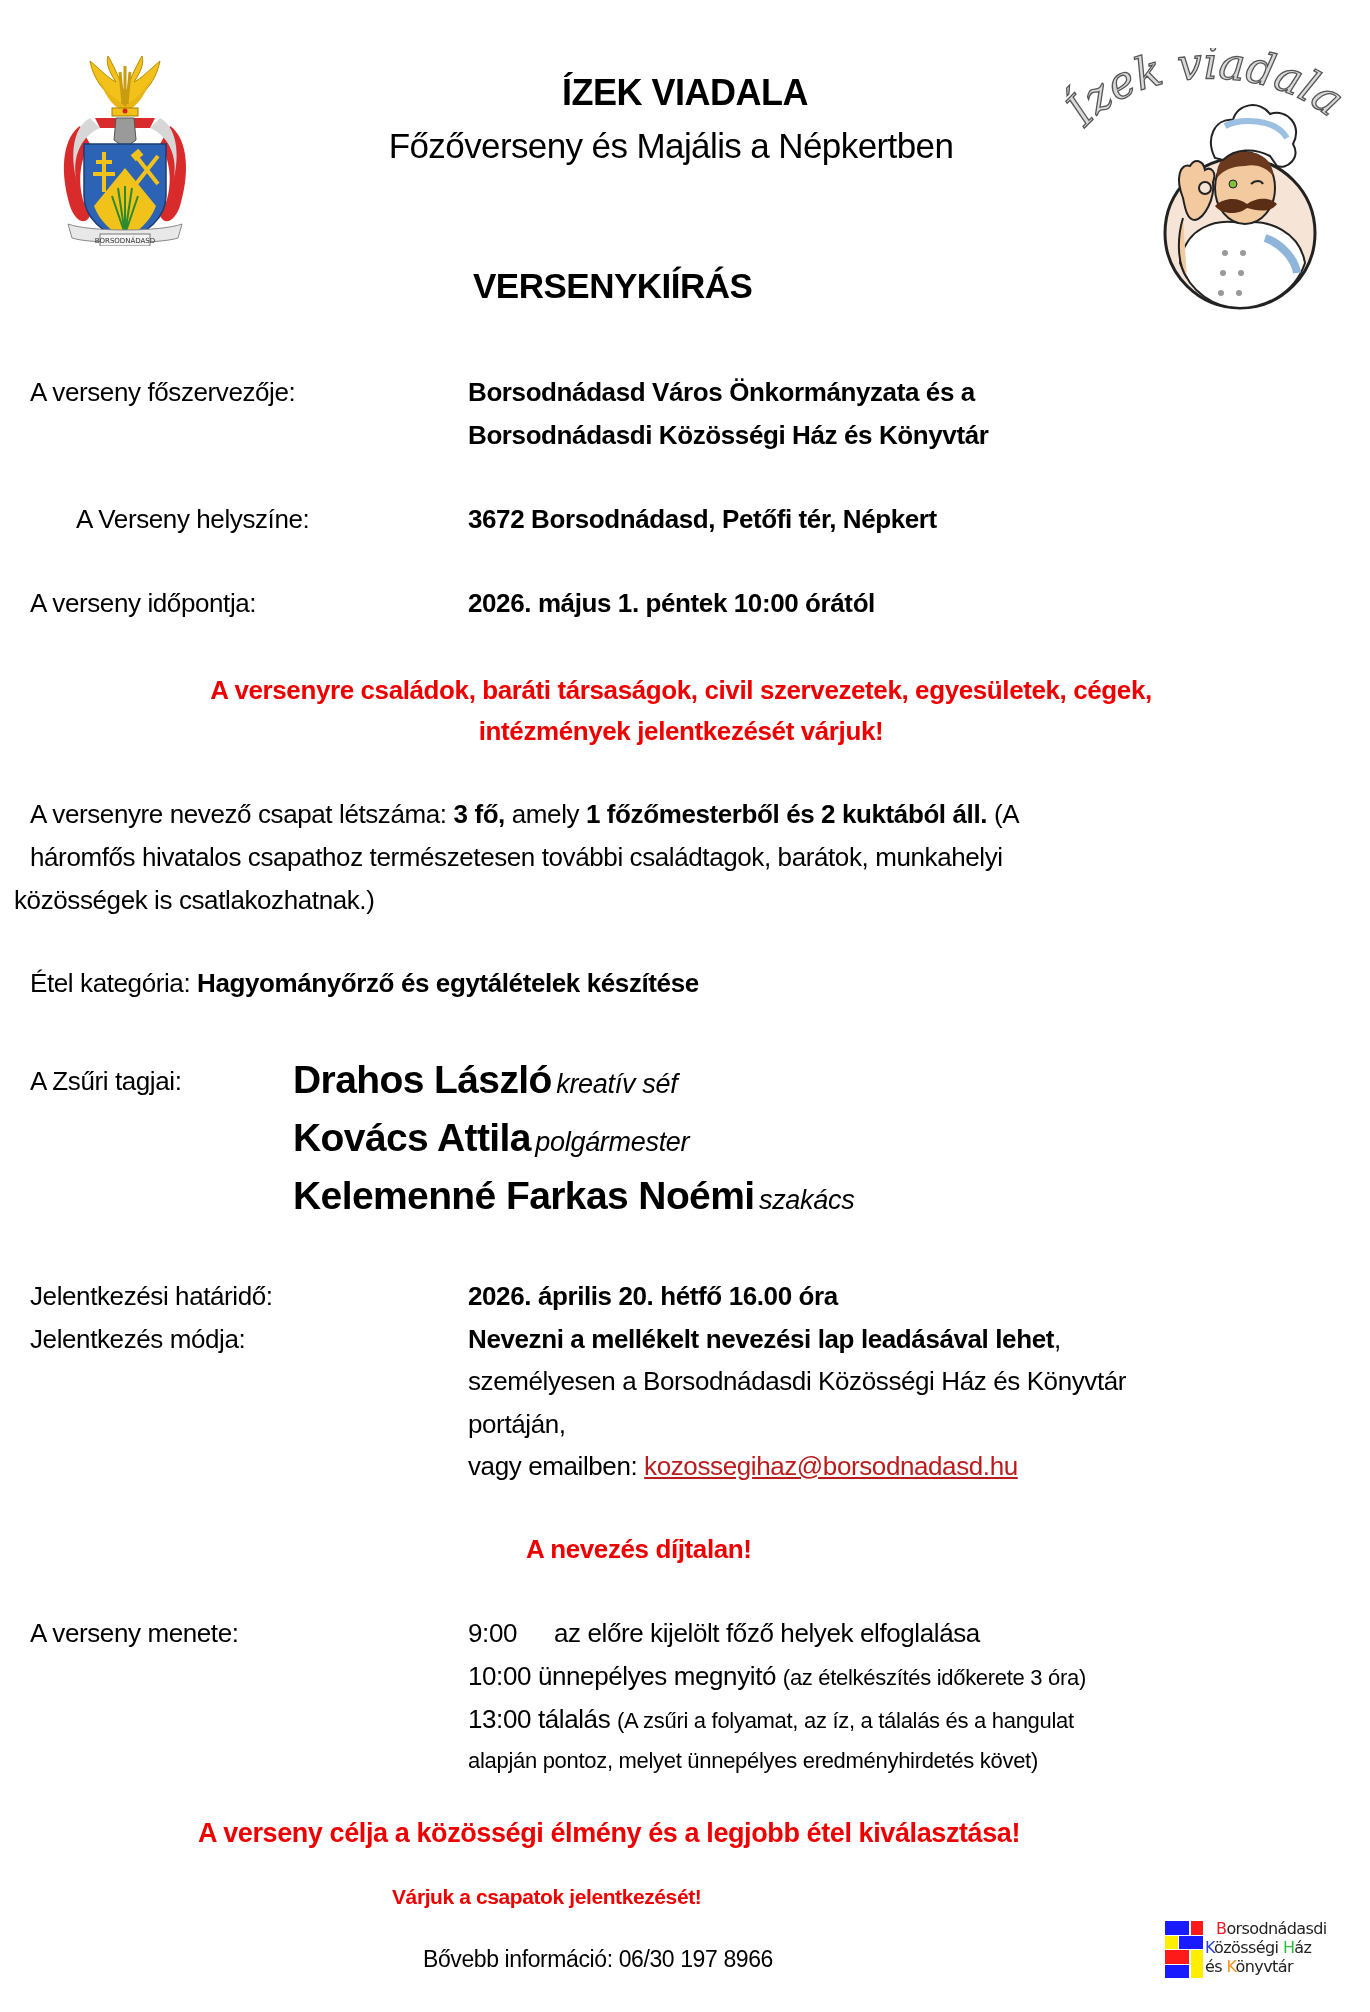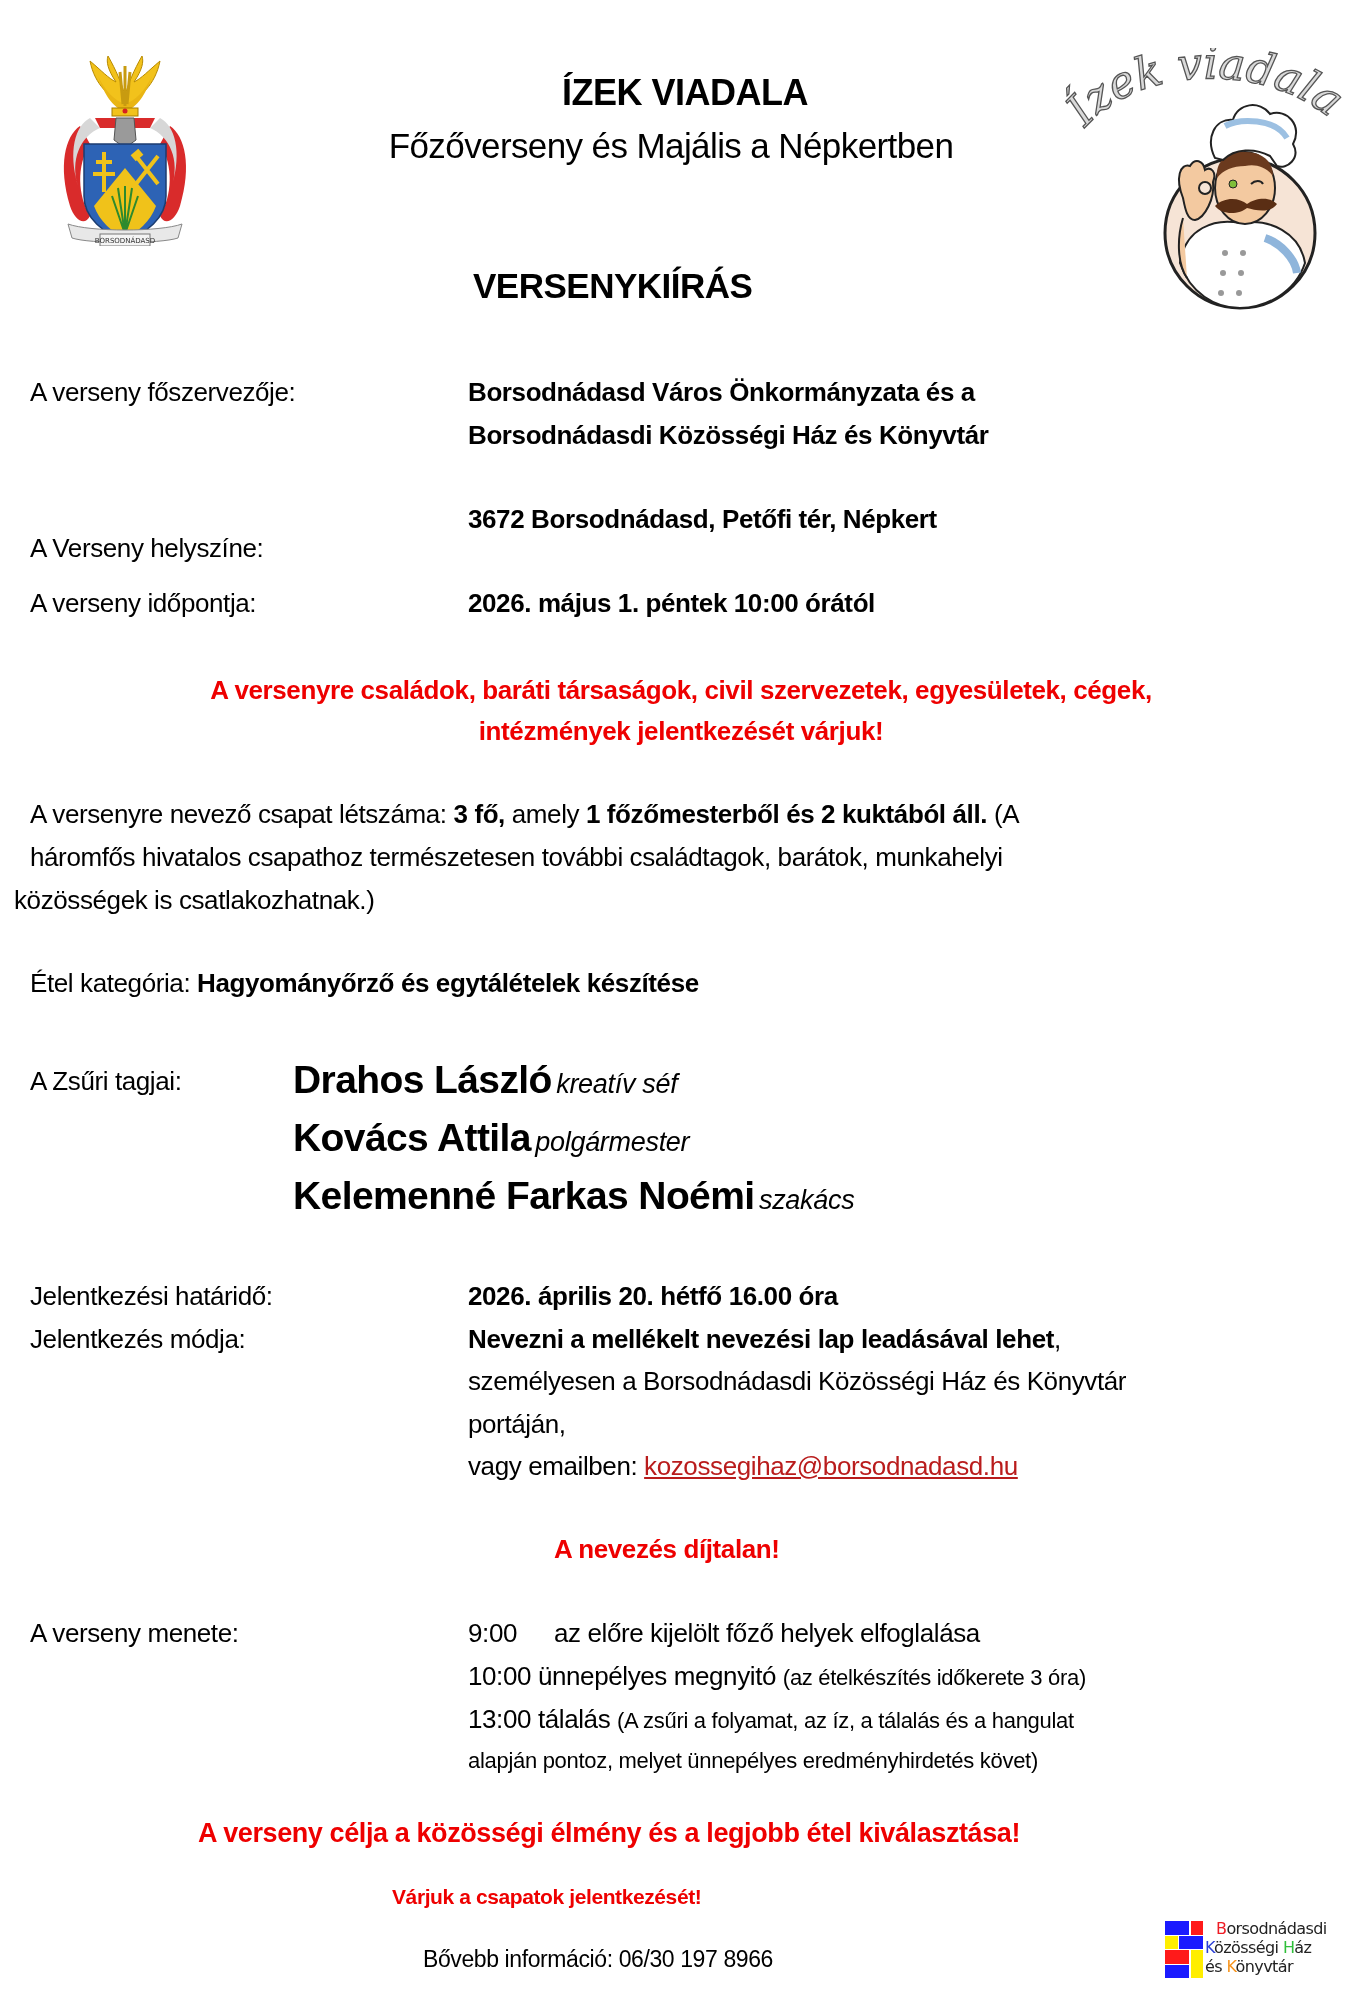--- a/index.html
+++ b/index.html
@@ -101,21 +101,21 @@
     <path d="M118 170 C112 190 112 215 122 230" stroke="#222" stroke-width="2" fill="#f3c9a0"></path>
   </svg>
 </div>
 
 <div class="abs title" style="left:473px; top:266px; font-size:35px;">VERSENYKIÍRÁS</div>
 
 <div class="abs body-txt label" style="top:379px;">A verseny főszervezője:</div>
 <div class="abs body-txt val b" style="top:379px;">Borsodnádasd Város Önkormányzata és a</div>
 <div class="abs body-txt val b" style="top:422px;">Borsodnádasdi Közösségi Ház és Könyvtár</div>
 
-<div class="abs body-txt label" style="top:535px;">A Verseny helyszíne:</div>
+<div class="abs body-txt label" style="top:506px;margin-left:46px;">A Verseny helyszíne:</div>
 <div class="abs body-txt val b" style="top:506px;">3672 Borsodnádasd, Petőfi tér, Népkert</div>
 
 <div class="abs body-txt label" style="top:590px;">A verseny időpontja:</div>
 <div class="abs body-txt val b" style="top:590px;">2026. május 1. péntek 10:00 órától</div>
 
 <div class="abs body-txt center red" style="top:677px; left:-4px;">A versenyre családok, baráti társaságok, civil szervezetek, egyesületek, cégek,</div>
 <div class="abs body-txt center red" style="top:718px; left:-4px;">intézmények jelentkezését várjuk!</div>
 
 <div class="abs body-txt" style="left:30px; top:801px;">
   <span>A versenyre nevező csapat létszáma: </span><span class="b">3 fő,</span><span> amely </span><span class="b">1 főzőmesterből és 2 kuktából áll.</span><span> (A</span>
@@ -147,21 +147,21 @@
 <div class="abs body-txt label" style="top:1326px;">Jelentkezés módja:</div>
 <div class="abs body-txt val" style="top:1326px;">
   <span class="b">Nevezni a mellékelt nevezési lap leadásával lehet</span><span>,</span>
 </div>
 <div class="abs body-txt val" style="top:1368px;">személyesen a Borsodnádasdi Közösségi Ház és Könyvtár</div>
 <div class="abs body-txt val" style="top:1411px;">portáján,</div>
 <div class="abs body-txt val" style="top:1453px;">
   <span>vagy emailben: </span><a class="link" href="#">kozossegihaz@borsodnadasd.hu</a>
 </div>
 
-<div class="abs body-txt red" style="left:554px; top:1536px;text-align:right;">A nevezés díjtalan!</div>
+<div class="abs body-txt red" style="left:526px; top:1536px;text-align:right;">A nevezés díjtalan!</div>
 
 <div class="abs body-txt label" style="top:1620px;">A verseny menete:</div>
 
 <div class="abs body-txt val" style="top:1620px;">
   <span style="display:inline-block; width:86px;">9:00</span><span>az előre kijelölt főző helyek elfoglalása</span>
 </div>
 <div class="abs body-txt val" style="top:1663px;">
   <span>10:00</span> <span>ünnepélyes megnyitó</span> <span class="small">(az ételkészítés időkerete 3 óra)</span>
 </div>
 <div class="abs body-txt val" style="top:1706px;">

